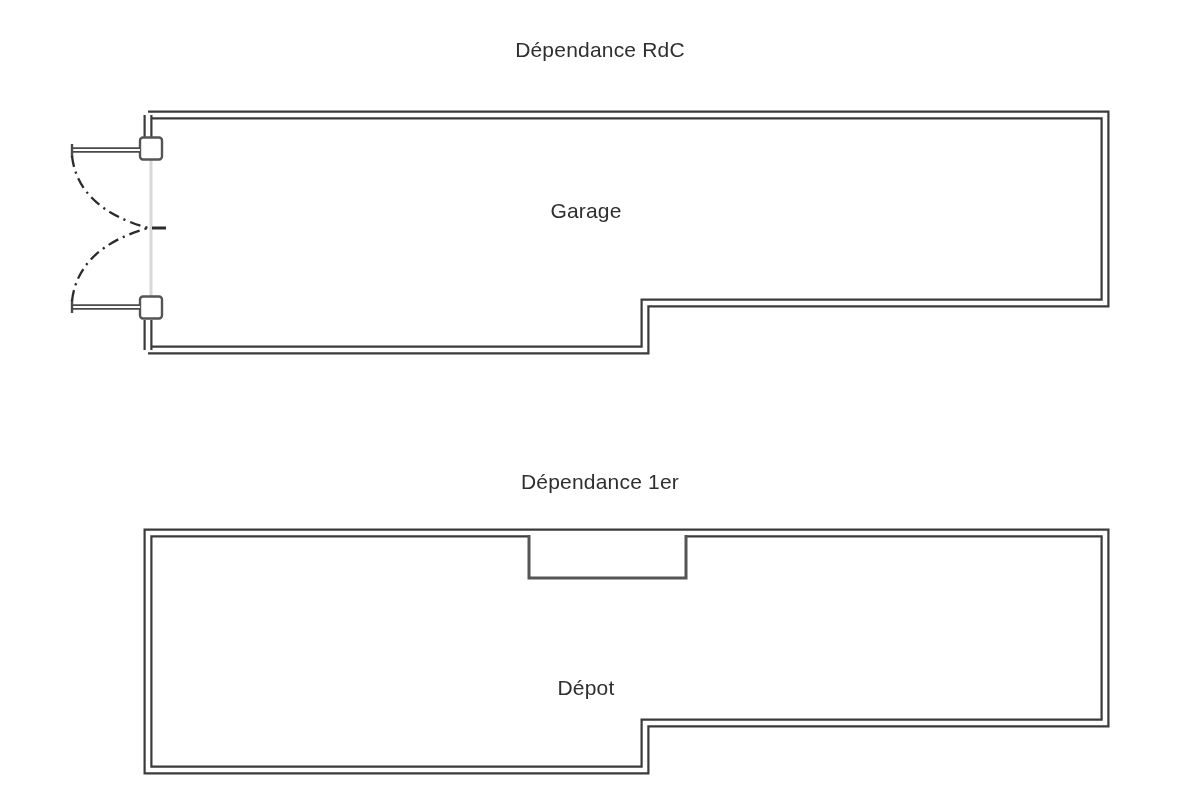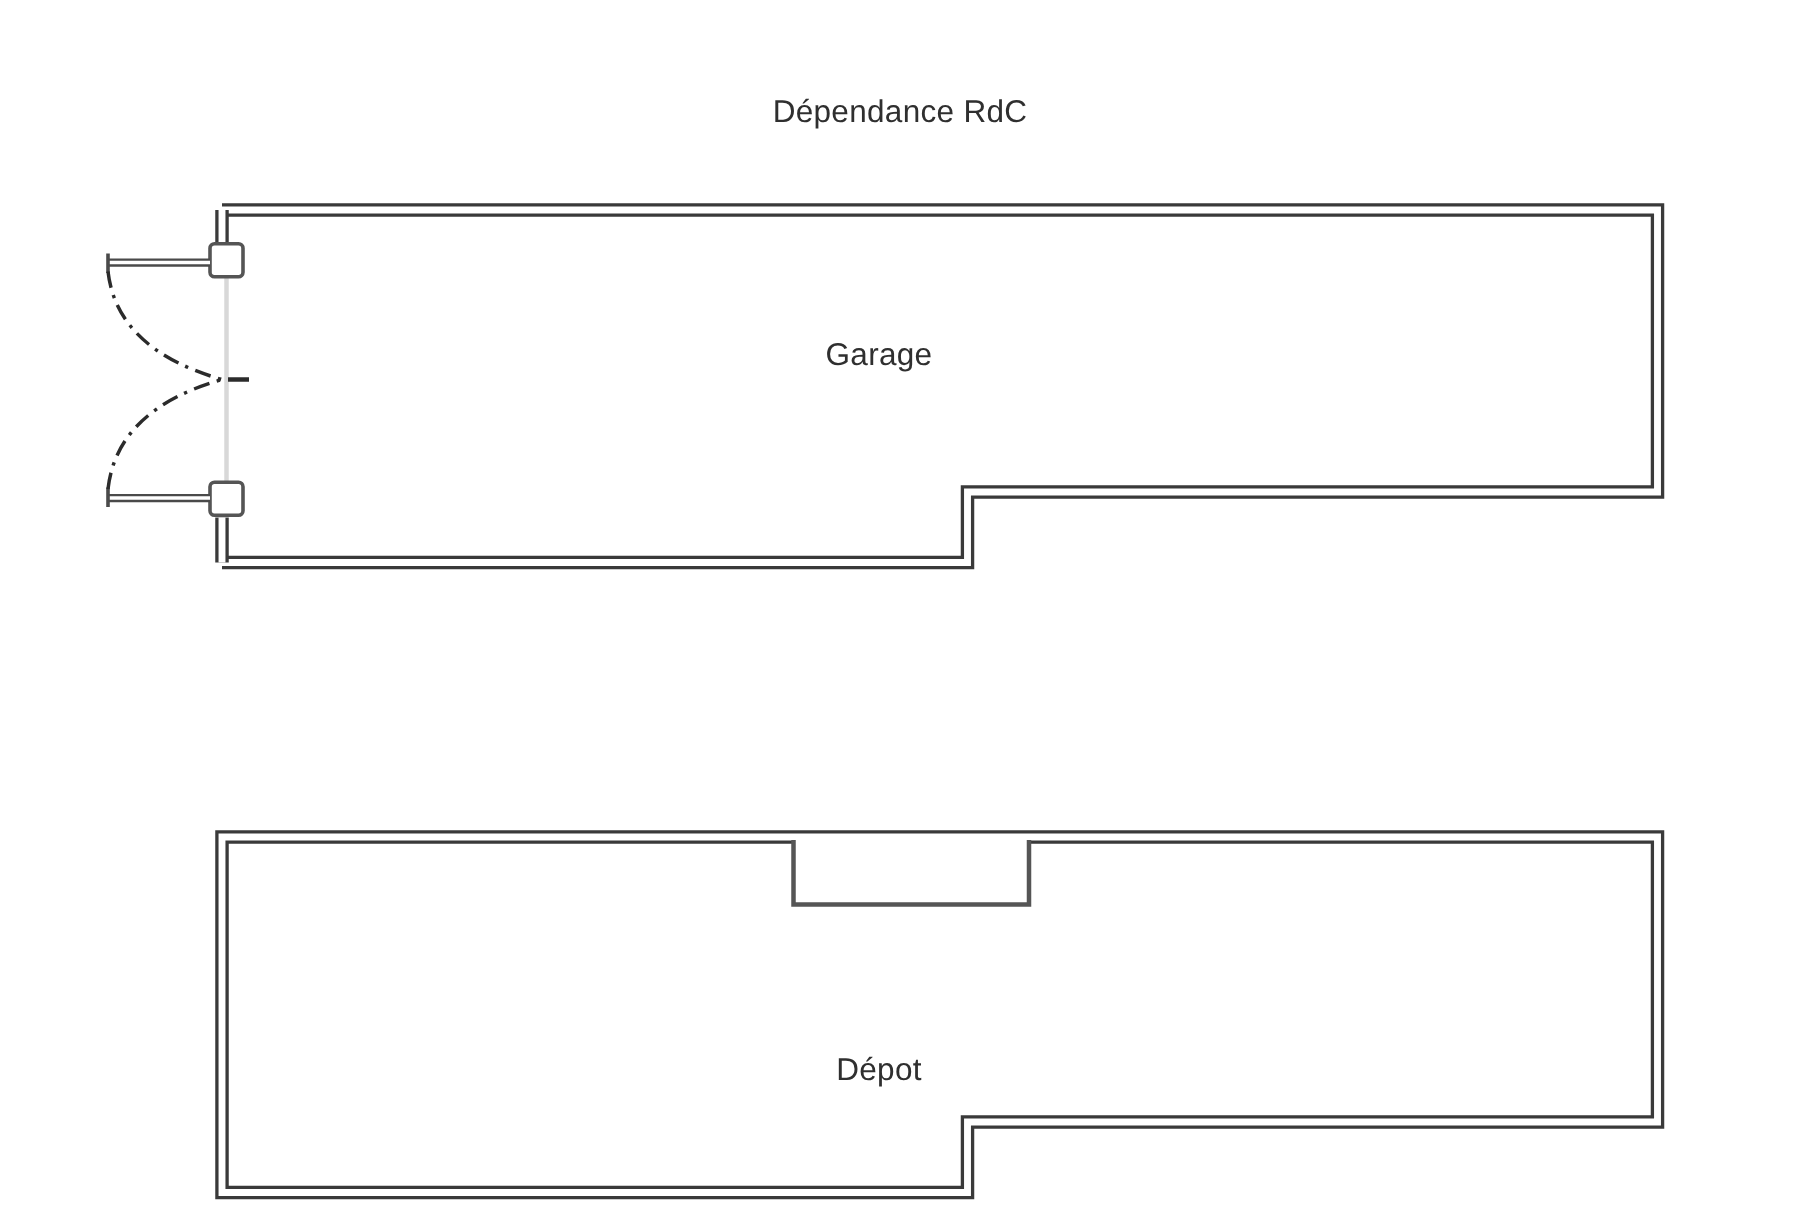--- a/index.html
+++ b/index.html
@@ -20,21 +20,20 @@
     left: 0;
     top: 0;
     width: 1200px;
     height: 803px;
     background: #ffffff;
   }
   .plan-block {
     position: absolute;
     left: 0;
     width: 1200px;
-    margin-top: 25px;
   }
   #plan-block-rdc { top: 0; height: 430px; }
   #plan-block-1er { top: 430px; height: 373px; }
 
   .plan-title {
     position: absolute;
     left: 0;
     width: 1200px;
     text-align: center;
     font-size: 21px;
@@ -118,20 +117,21 @@
       </g>
 
       <line x1="152" y1="228" x2="166" y2="228" stroke="#2b2b2b" stroke-width="3"></line>
 
       <text class="room-label" x="586" y="218" text-anchor="middle">Garage</text>
     </svg>
   </div>
 
   <div class="plan-block" id="plan-block-1er">
 
+    <div class="plan-title" id="plan-title-1er">Dépendance 1er</div>
 
     <svg class="plan-svg" id="plan-svg-1er" viewBox="0 0 1200 373">
 
       <g>
         <path d="M148,103 L1105,103 L1105,293 L645,293 L645,340 L148,340 Z" fill="none" stroke="#3a3a3a" stroke-width="9" stroke-linejoin="miter"></path>
         <path d="M148,103 L1105,103 L1105,293 L645,293 L645,340 L148,340 Z" fill="none" stroke="#ffffff" stroke-width="4.6" stroke-linejoin="miter"></path>
       </g>
 
       <g>
         <path d="M529,105 L529,148 L686,148 L686,105" fill="#ffffff" stroke="#555555" stroke-width="3" stroke-linejoin="miter"></path>

